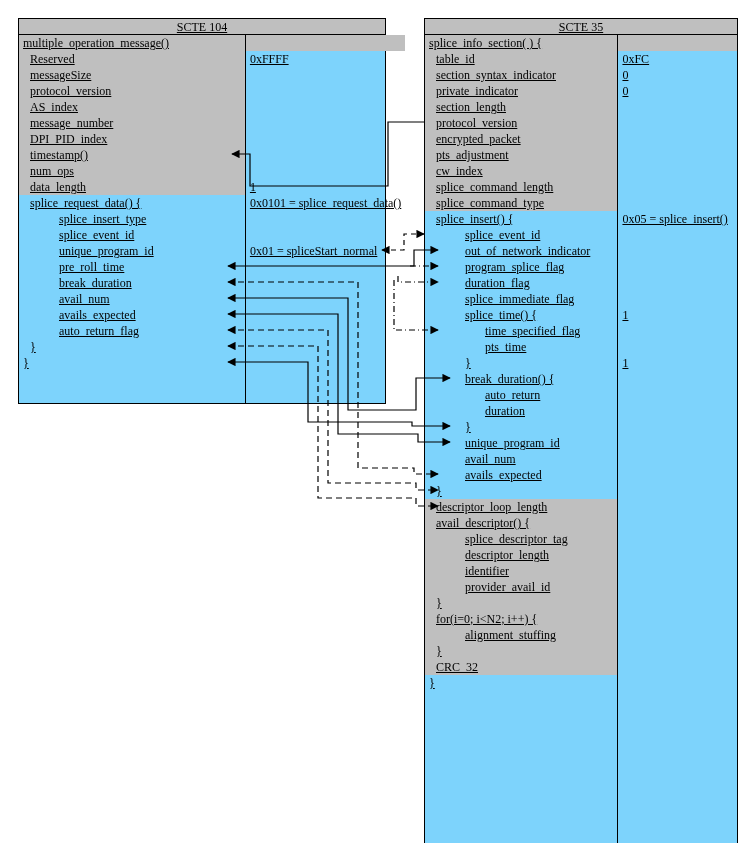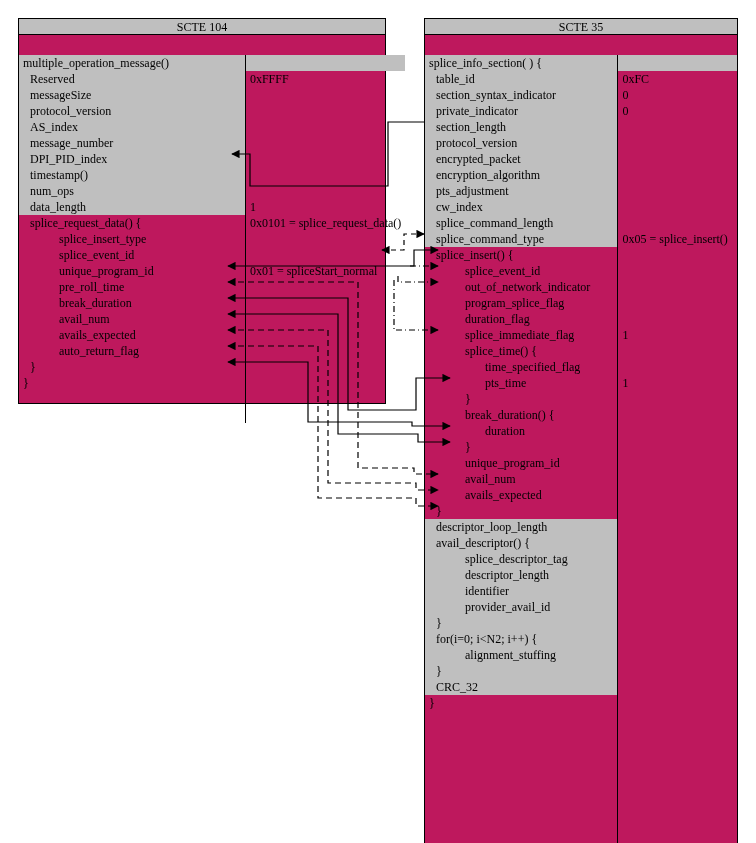--- a/index.html
+++ b/index.html
@@ -13,34 +13,34 @@
     width: 756px;
   }
   .stage {
     position: relative;
     width: 720px;
     height: 810px;
   }
   .panel {
     position: absolute;
     border: 1px solid #000;
-    background: #be185d;
+    background: #7dd3fc;
+    text-decoration: underline;
   }
   .panel-title {
     text-align: center;
     background: #bfbfbf;
     border-bottom: 1px solid #000;
     font-size: 12px;
     line-height: 16px;
     height: 16px;
   }
   .cols {
     display: flex;
     height: calc(100% - 16px);
-    margin-top: 20px;
   }
   .col-left {
     flex: 0 0 62%;
     border-right: 1px solid #000;
   }
   .col-right {
     flex: 1 1 auto;
   }
   .row {
     height: 16px;
@@ -122,36 +122,36 @@
     <div class="panel-title">SCTE 35</div>
     <div class="cols">
       <div class="col-left">
         <div class="row shade">splice_info_section( ) {</div>
         <div class="row shade i1">table_id</div>
         <div class="row shade i1">section_syntax_indicator</div>
         <div class="row shade i1">private_indicator</div>
         <div class="row shade i1">section_length</div>
         <div class="row shade i1">protocol_version</div>
         <div class="row shade i1">encrypted_packet</div>
-        <div class="row shade i1">encryption_algorithm</div>
         <div class="row shade i1">pts_adjustment</div>
         <div class="row shade i1">cw_index</div>
         <div class="row shade i1">splice_command_length</div>
         <div class="row shade i1">splice_command_type</div>
         <div class="row i1">splice_insert() {</div>
         <div class="row i2">splice_event_id</div>
         <div class="row i2">out_of_network_indicator</div>
         <div class="row i2">program_splice_flag</div>
         <div class="row i2">duration_flag</div>
         <div class="row i2">splice_immediate_flag</div>
         <div class="row i2">splice_time() {</div>
         <div class="row i3">time_specified_flag</div>
         <div class="row i3">pts_time</div>
         <div class="row i2">}</div>
         <div class="row i2">break_duration() {</div>
+        <div class="row i3">auto_return</div>
         <div class="row i3">duration</div>
         <div class="row i2">}</div>
         <div class="row i2">unique_program_id</div>
         <div class="row i2">avail_num</div>
         <div class="row i2">avails_expected</div>
         <div class="row i1">}</div>
         <div class="row shade i1">descriptor_loop_length</div>
         <div class="row shade i1">avail_descriptor() {</div>
         <div class="row shade i2">splice_descriptor_tag</div>
         <div class="row shade i2">descriptor_length</div>

